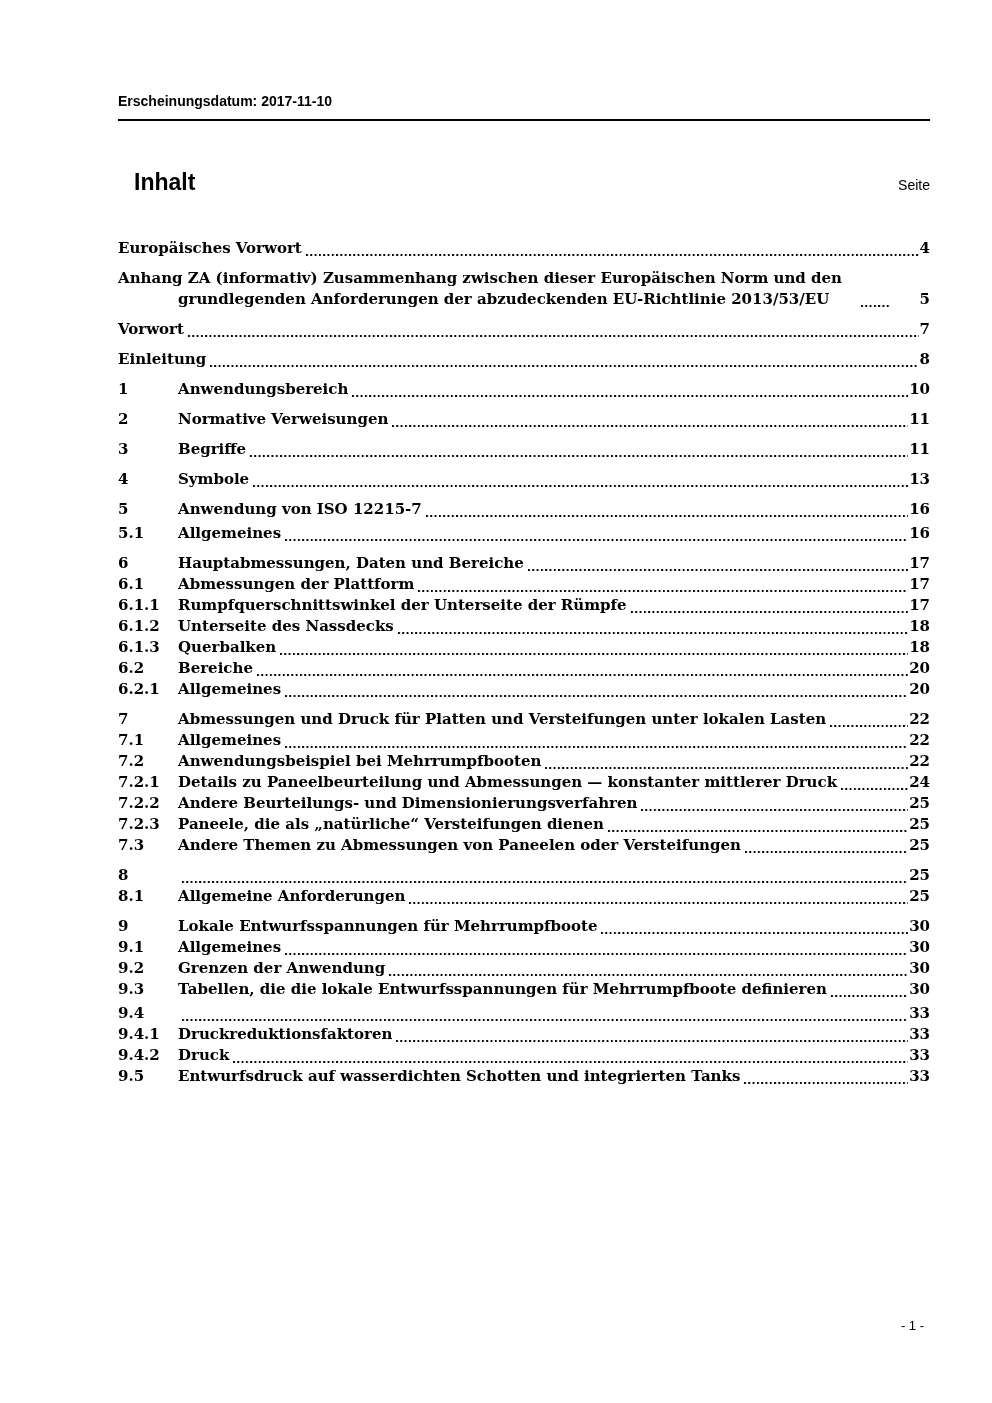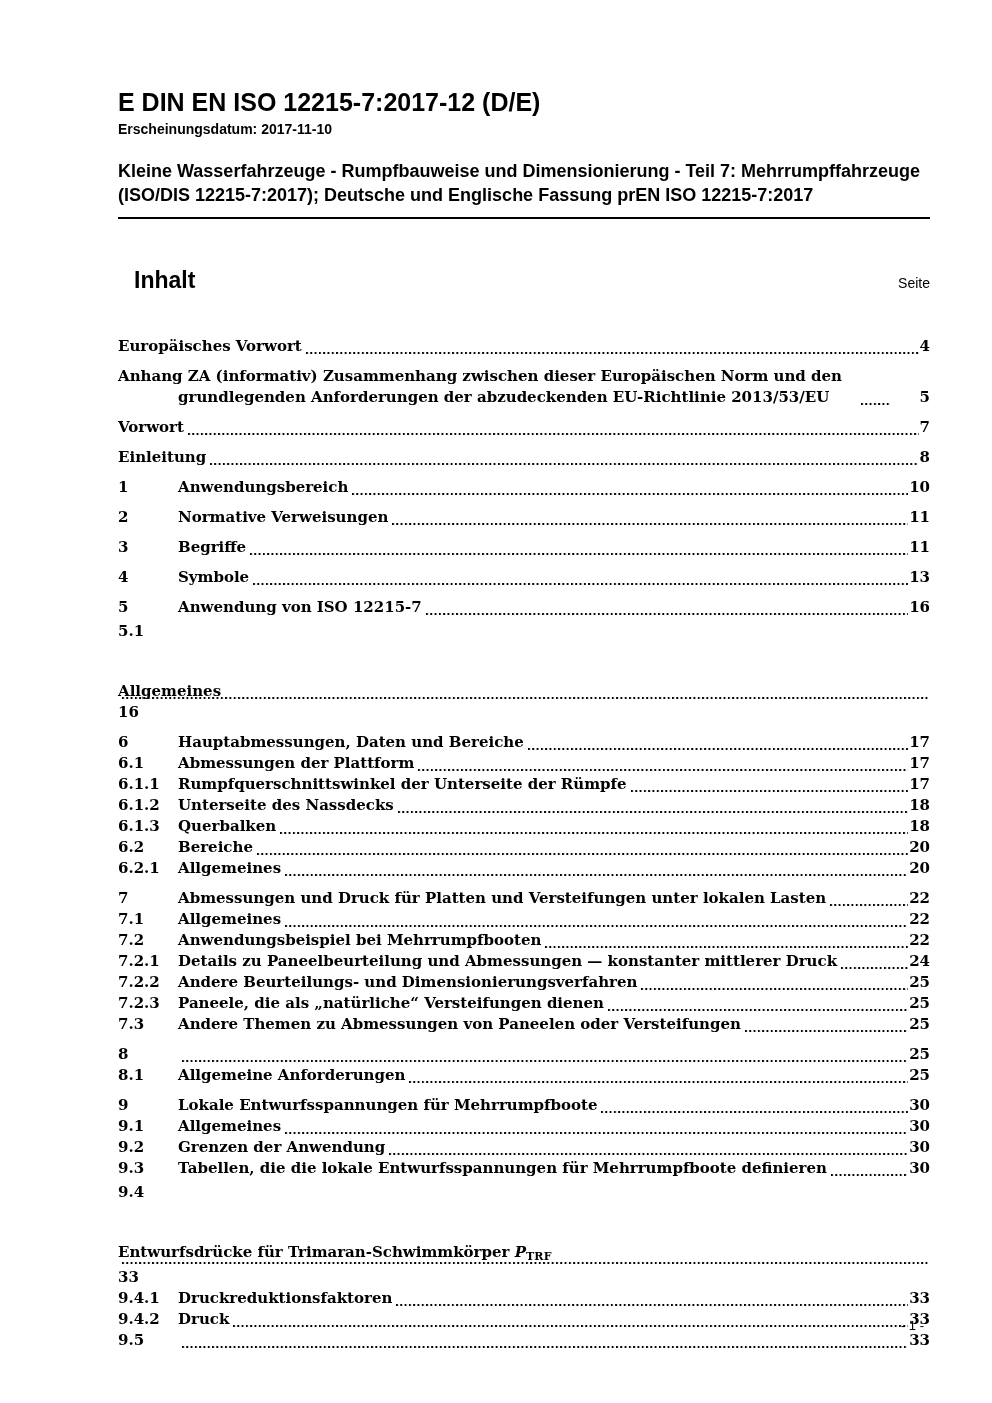--- a/index.html
+++ b/index.html
@@ -39,21 +39,21 @@
   .toc-seite { font-size: 14px; font-weight: normal; }
   .toc-list {
     margin-top: 26px; width: 812px;
     font-family: "DejaVu Serif", serif; font-weight: bold; font-size: 15px;
   }
   .toc-row {
     display: flex; align-items: baseline;
     line-height: 21px; white-space: nowrap;
   }
   .toc-row.gap { margin-top: 9px; }
-  .toc-row.gap-sm { margin-top: 3px; flex-direction: column; }
+  .toc-row.gap-sm { margin-top: 3px; }
   .toc-row.cont { padding-left: 60px; gap: 28px; }
   .toc-num { display: inline-block; width: 60px; flex: 0 0 60px; }
   .toc-label { flex: 0 0 auto; text-align: center; }
   .leader {
     flex: 1 1 0; min-width: 10px; align-self: stretch;
     position: relative; margin: 0 1px 0 4px;
   }
   .leader::after {
     content: ""; position: absolute; left: 0; right: 0; bottom: 3px;
     height: 2.2px;
@@ -68,24 +68,22 @@
     position: absolute; top: 1318px; right: 68px;
     font-size: 13px; font-weight: normal;
     font-family: "Liberation Sans", sans-serif;
   }
 </style>
 </head>
 <body>
 
 <div class="page">
 
-  <h1 class="doc-title">E DIN EN ISO 12215-7:2017-12 (D/E)</h1>
   <div class="pub-date">Erscheinungsdatum: 2017-11-10</div>
 
-  <p class="title-block german">Kleine Wasserfahrzeuge - Rumpfbauweise und Dimensionierung - Teil 7: Mehrrumpffahrzeuge (ISO/DIS 12215-7:2017); Deutsche und Englische Fassung prEN ISO 12215-7:2017</p>
 
   <hr class="header-rule">
 
   <div class="toc-head">
     <h2 class="toc-heading">Inhalt</h2>
     <span class="toc-seite">Seite</span>
   </div>
 
   <div class="toc-list" id="toc-list">
   <div class="toc-row">
@@ -298,40 +296,40 @@
 
   <div class="toc-row">
     <span class="toc-num">9.3</span>
     <span class="toc-label"><span class="label-text">Tabellen, die die lokale Entwurfsspannungen für Mehrrumpfboote definieren</span></span>
     <span class="leader"></span>
     <span class="toc-page">30</span>
   </div>
 
   <div class="toc-row gap-sm">
     <span class="toc-num">9.4</span>
-    <span class="toc-label"><span class="label-text">Entwurfsdrücke für Trimaran-Schwimmkörper </span><span class="symbol"><span class="sym-base">P</span><span class="sym-sub">TRF</span></span></span>
     <span class="leader"></span>
     <span class="toc-page">33</span>
   </div>
 
   <div class="toc-row">
     <span class="toc-num">9.4.1</span>
     <span class="toc-label"><span class="label-text">Druckreduktionsfaktoren</span></span>
     <span class="leader"></span>
     <span class="toc-page">33</span>
   </div>
 
   <div class="toc-row">
     <span class="toc-num">9.4.2</span>
     <span class="toc-label"><span class="label-text">Druck</span></span>
     <span class="leader"></span>
     <span class="toc-page">33</span>
   </div>
 
   <div class="toc-row">
     <span class="toc-num">9.5</span>
+    <span class="toc-label"><span class="label-text">Entwurfsdruck auf wasserdichten Schotten und integrierten Tanks</span></span>
     <span class="leader"></span>
     <span class="toc-page">33</span>
   </div>
 </div>
 
   <div class="page-footer">- 1 -</div>
 </div>
 
 </body></html>

